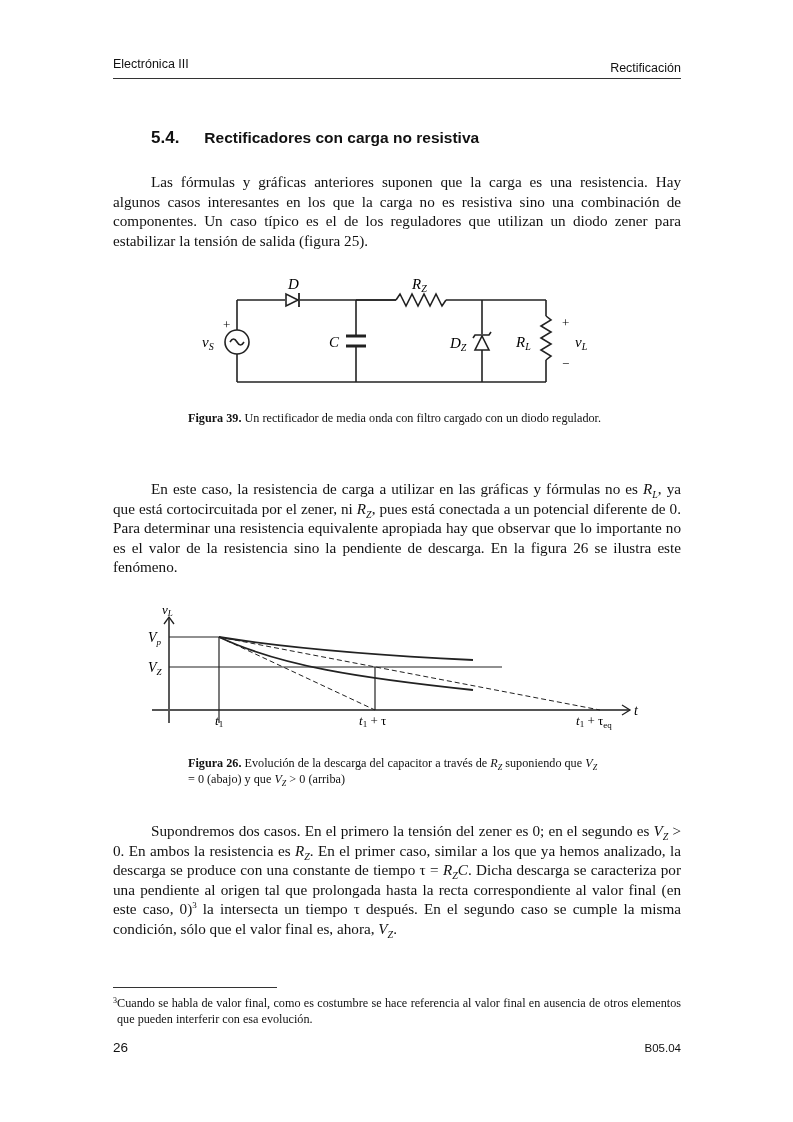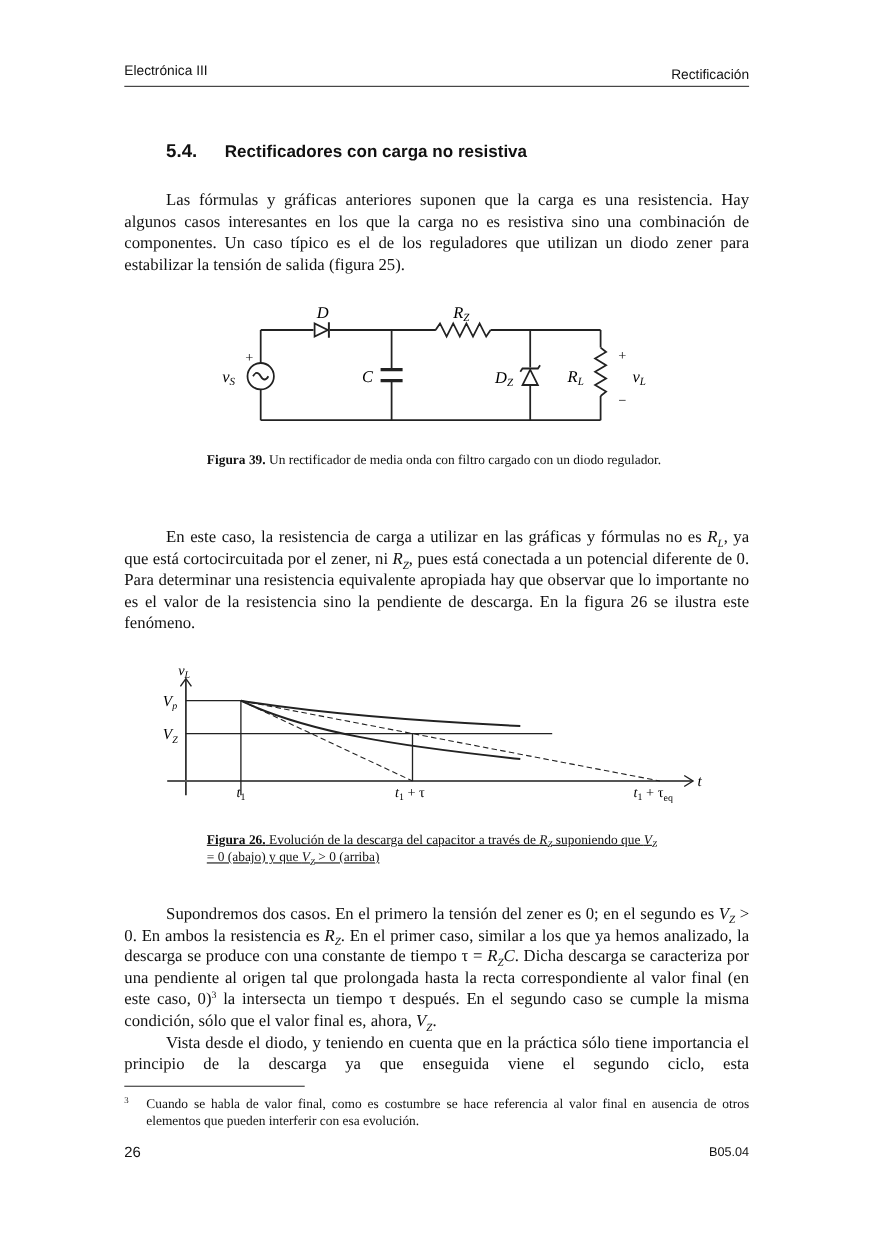--- a/index.html
+++ b/index.html
@@ -19,21 +19,21 @@
   .para { position: absolute; left: 113px; width: 568px; font-size: 15.2px; line-height: 19.6px; text-align: justify; }
   .para p { margin: 0; text-indent: 38px; }
   .justify-last { text-align-last: justify; }
 
   .caption { position: absolute; left: 188px; width: 418px; font-size: 12.2px; line-height: 16px; }
   .caption b { font-weight: bold; }
 
   .footnote-rule { position: absolute; top: 987px; left: 113px; width: 164px; border-top: 1px solid #333; }
   .footnote { position: absolute; top: 995px; left: 113px; width: 568px; font-size: 12.2px; line-height: 16px; }
   .footnote .mark { position: absolute; left: 0; top: -2px; font-size: 8px; }
-  .footnote .text { margin-left: 20px; text-align: justify; }
+  .footnote .text { margin-left: 4px; text-align: justify; }
 
   .footer-left { position: absolute; top: 1040px; left: 113px; font-size: 13.5px; }
   .footer-right { position: absolute; top: 1042px; right: 112px; font-size: 11.5px; text-align: center; }
 
   svg text { font-family: "Liberation Serif", serif; }
   sub, sup { line-height: 0; }
 </style>
 </head>
 <body>
 
@@ -142,29 +142,28 @@
   </g>
   <text x="22" y="16" font-size="13" font-style="italic"><tspan>v</tspan><tspan font-size="9" dy="2">L</tspan></text>
   <text x="8" y="44" font-size="14" font-style="italic"><tspan>V</tspan><tspan font-size="9" dy="3">p</tspan></text>
   <text x="8" y="74" font-size="14" font-style="italic"><tspan>V</tspan><tspan font-size="9" dy="3">Z</tspan></text>
   <text x="494" y="117" font-size="14" font-style="italic">t</text>
   <text x="75" y="127" font-size="13" font-style="italic"><tspan>t</tspan><tspan font-size="9" dy="2" font-style="normal">1</tspan></text>
   <text x="219" y="127" font-size="13" font-style="italic"><tspan>t</tspan><tspan font-size="9" dy="2" font-style="normal">1</tspan><tspan dy="-2" font-style="normal"> + τ</tspan></text>
   <text x="436" y="127" font-size="13" font-style="italic"><tspan>t</tspan><tspan font-size="9" dy="2" font-style="normal">1</tspan><tspan dy="-2" font-style="normal"> + τ</tspan><tspan font-size="9" dy="3" font-style="normal">eq</tspan></text>
 </svg>
 
-<div class="caption serif" style="top:755px;text-decoration:underline;">
+<div class="caption serif" style="top:755px;">
   <b>Figura 26.</b><span> Evolución de la descarga del capacitor a través de </span><i><span>R</span><sub style="font-size:8px;">Z</sub></i><span> suponiendo que </span><i><span>V</span><sub style="font-size:8px;">Z</sub></i><span> = 0 (abajo) y que </span><i><span>V</span><sub style="font-size:8px;">Z</sub></i><span> &gt; 0 (arriba)</span>
 </div>
 
 <div class="para serif" style="top:821px;">
   <p>
     <span>Supondremos dos casos. En el primero la tensión del zener es 0; en el segundo es </span><i><span>V</span><sub style="font-size:10px;">Z</sub></i><span> &gt; 0. En ambos la resistencia es </span><i><span>R</span><sub style="font-size:10px;">Z</sub></i><span>. En el primer caso, similar a los que ya hemos analizado, la descarga se produce con una constante de tiempo τ = </span><i><span>R</span><sub style="font-size:10px;">Z</sub><span>C</span></i><span>. Dicha descarga se caracteriza por una pendiente al origen tal que prolongada hasta la recta correspondiente al valor final (en este caso, 0)</span><sup style="font-size:9px;">3</sup><span> la intersecta un tiempo τ después. En el segundo caso se cumple la misma condición, sólo que el valor final es, ahora, </span><i><span>V</span><sub style="font-size:10px;">Z</sub></i><span>.</span>
   </p>
-  <p class="justify-last">Vista desde el diodo, y teniendo en cuenta que en la práctica sólo tiene importancia el principio de la descarga ya que enseguida viene el segundo ciclo, esta</p>
 </div>
 
 <div class="footnote-rule"></div>
 <div class="footnote serif">
   <span class="mark">3</span>
   <div class="text">Cuando se habla de valor final, como es costumbre se hace referencia al valor final en ausencia de otros elementos que pueden interferir con esa evolución.</div>
 </div>
 
 <div class="footer-left sans">26</div>
 <div class="footer-right sans">B05.04</div>

